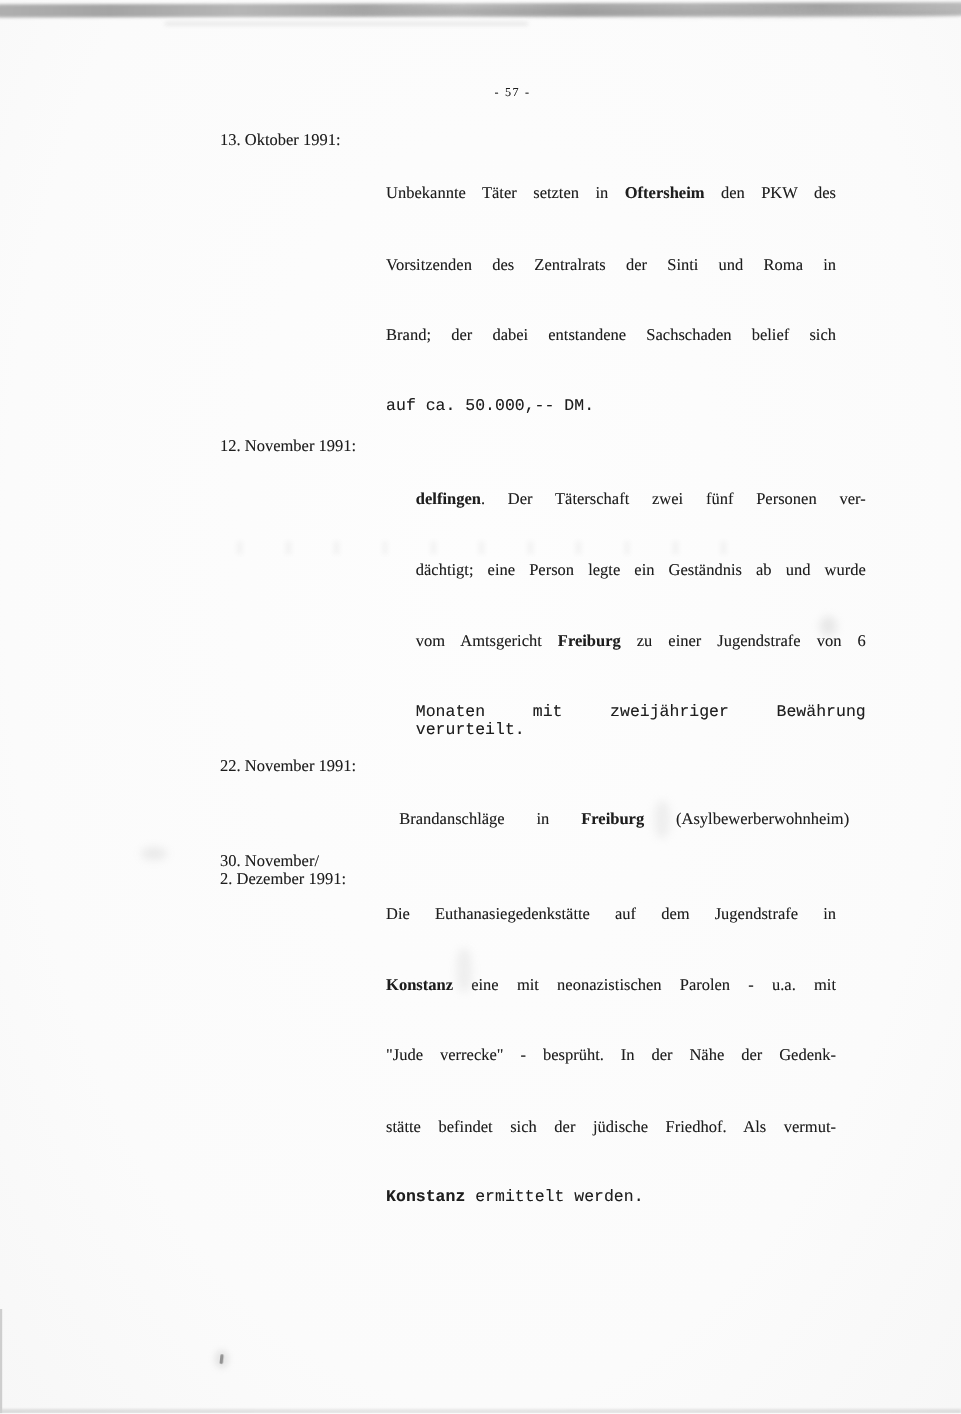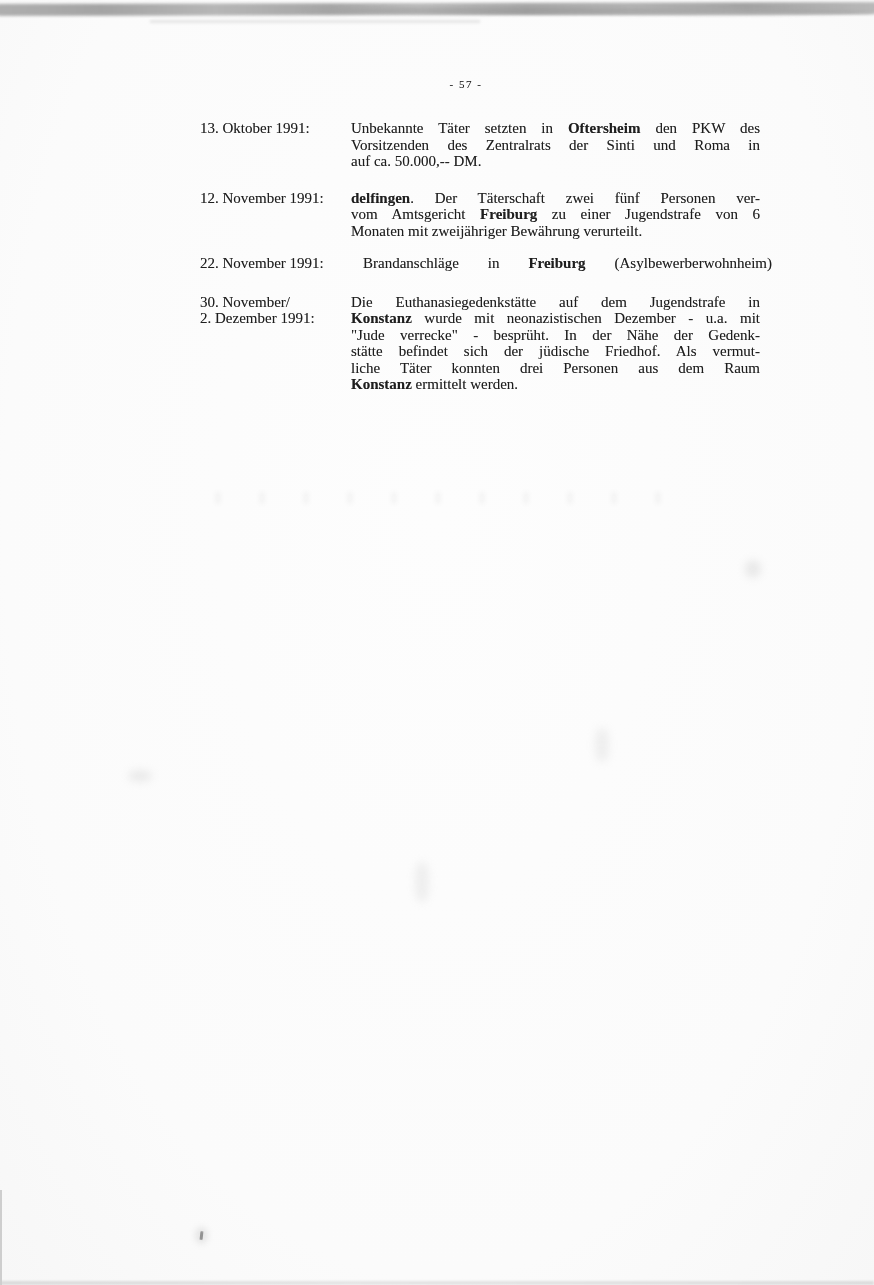--- a/index.html
+++ b/index.html
@@ -78,36 +78,36 @@
     text-align: center; text-indent: 26px;
     font-size: 11px; letter-spacing: 1.5px;
     text-shadow: 0 0 .5px rgba(30,30,30,.4);
   }
 
   .entries {
     position: absolute; top: 120px; left: 200px; width: 560px;
   }
   .entry { display: flex; align-items: flex-start; }
   .entry:nth-child(1) { margin-bottom: 20px; }
-  .entry:nth-child(2) { margin-bottom: 16px; }
+  .entry:nth-child(2) { margin-bottom: 16px; gap: 27px; }
   .entry:nth-child(3) { margin-bottom: 22px; gap: 12px; }
 
   .date-col {
     width: 151px; flex: none;
     font-size: 15px; line-height: 16.5px;
     white-space: nowrap;
     text-shadow: 0 0 .5px rgba(30,30,30,.4);
   }
   .text-col {
     width: 409px; flex: none;
     font-size: 15px; line-height: 16.5px;
     text-shadow: 0 0 .5px rgba(30,30,30,.4);
   }
-  .line { text-align: justify; text-align-last: justify; }
-  .line.last { text-align-last: left; }
+  .line { text-align: justify; text-align-last: justify; margin-top: 48px; }
+  .line.last { text-align-last: left; font-family: Liberation Mono, monospace; }
   .b { font-weight: bold; }
 </style>
 </head>
 <body>
 
 <div class="page">
 
   <div class="band-top"></div>
   <div class="band-top-2"></div>
   <div class="band-echo"></div>
@@ -115,52 +115,53 @@
   <div class="page-number">- 57 -</div>
 
   <div class="entries">
       <div class="entry">
         <div class="date-col">
           <div class="date-line">13. Oktober 1991:</div>
         </div>
         <div class="text-col">
           <div class="line"><span>Unbekannte Täter setzten in </span><span class="b">Oftersheim</span><span> den PKW des</span></div>
           <div class="line"><span>Vorsitzenden des Zentralrats der Sinti und Roma in</span></div>
+          <div class="line"><span>Brand; der dabei entstandene Sachschaden belief sich</span></div>
           <div class="line last"><span>auf ca. 50.000,-- DM.</span></div>
         </div>
       </div>
       <div class="entry">
         <div class="date-col">
           <div class="date-line">12. November 1991:</div>
         </div>
         <div class="text-col">
           <div class="line"><span class="b">delfingen</span><span>. Der Täterschaft zwei fünf Personen ver-</span></div>
+          <div class="line"><span>dächtigt; eine Person legte ein Geständnis ab und wurde</span></div>
           <div class="line"><span>vom Amtsgericht </span><span class="b">Freiburg</span><span> zu einer Jugendstrafe von 6</span></div>
           <div class="line last"><span>Monaten mit zweijähriger Bewährung verurteilt.</span></div>
         </div>
       </div>
       <div class="entry">
         <div class="date-col">
           <div class="date-line">22. November 1991:</div>
         </div>
         <div class="text-col">
           <div class="line"><span>Brandanschläge in </span><span class="b">Freiburg</span><span> (Asylbewerberwohnheim)</span></div>
         </div>
       </div>
       <div class="entry">
         <div class="date-col">
           <div class="date-line">30. November/</div>
           <div class="date-line">2. Dezember 1991:</div>
         </div>
         <div class="text-col">
           <div class="line"><span>Die Euthanasiegedenkstätte auf dem Jugendstrafe in</span></div>
-          <div class="line"><span class="b">Konstanz</span><span> wurde mit neonazistischen Dezember - u.a. mit</span></div>
+          <div class="line"><span class="b">Konstanz</span><span> eine mit neonazistischen Parolen - u.a. mit</span></div>
           <div class="line"><span>"Jude verrecke" - besprüht. In der Nähe der Gedenk-</span></div>
           <div class="line"><span>stätte befindet sich der jüdische Friedhof. Als vermut-</span></div>
-          <div class="line"><span>liche Täter konnten drei Personen aus dem Raum</span></div>
           <div class="line last"><span class="b">Konstanz</span><span> ermittelt werden.</span></div>
         </div>
       </div>
     </div>
 
   <div class="g1"></div>
   <div class="g2"></div>
   <div class="g3"></div>
   <div class="g4"></div>
   <div class="g5"></div>

